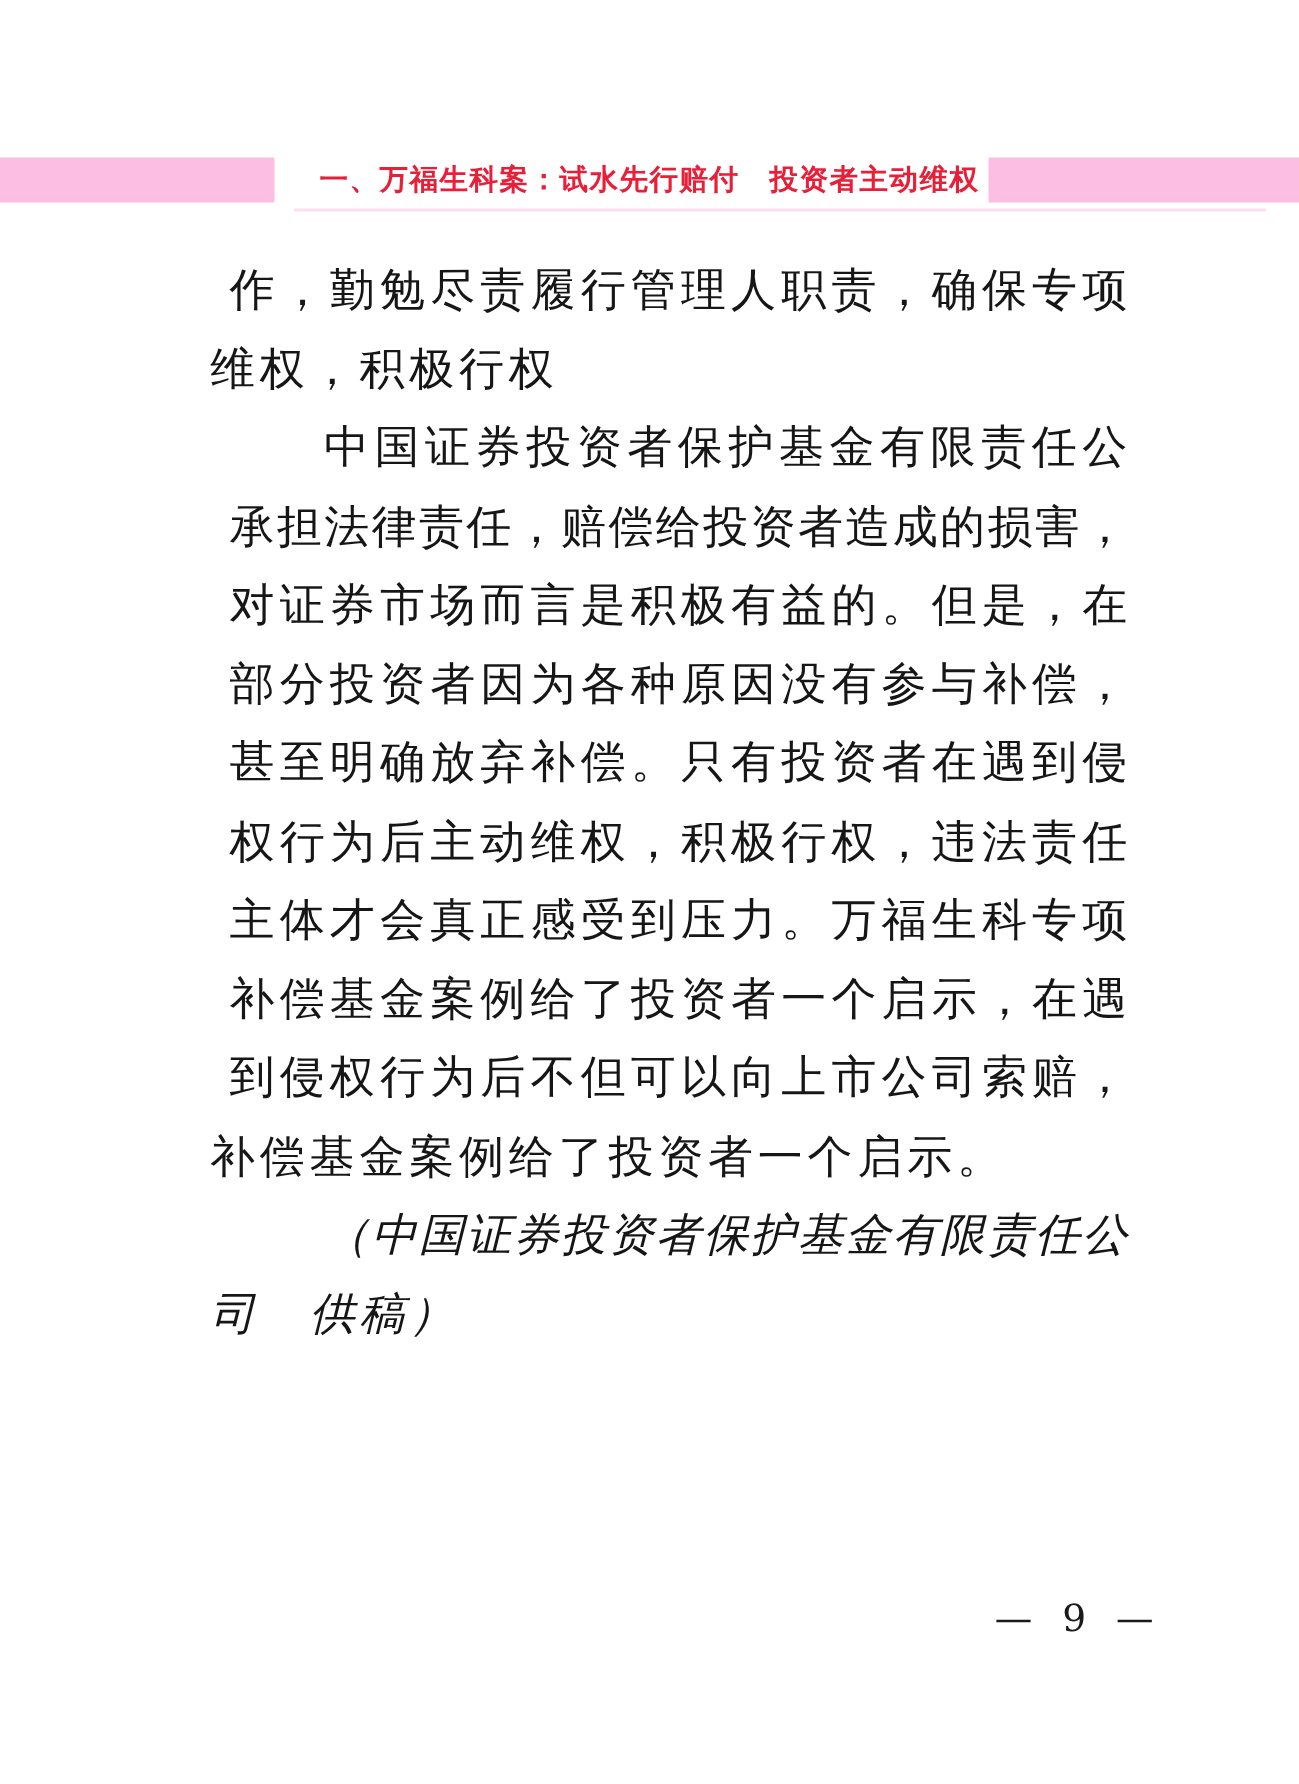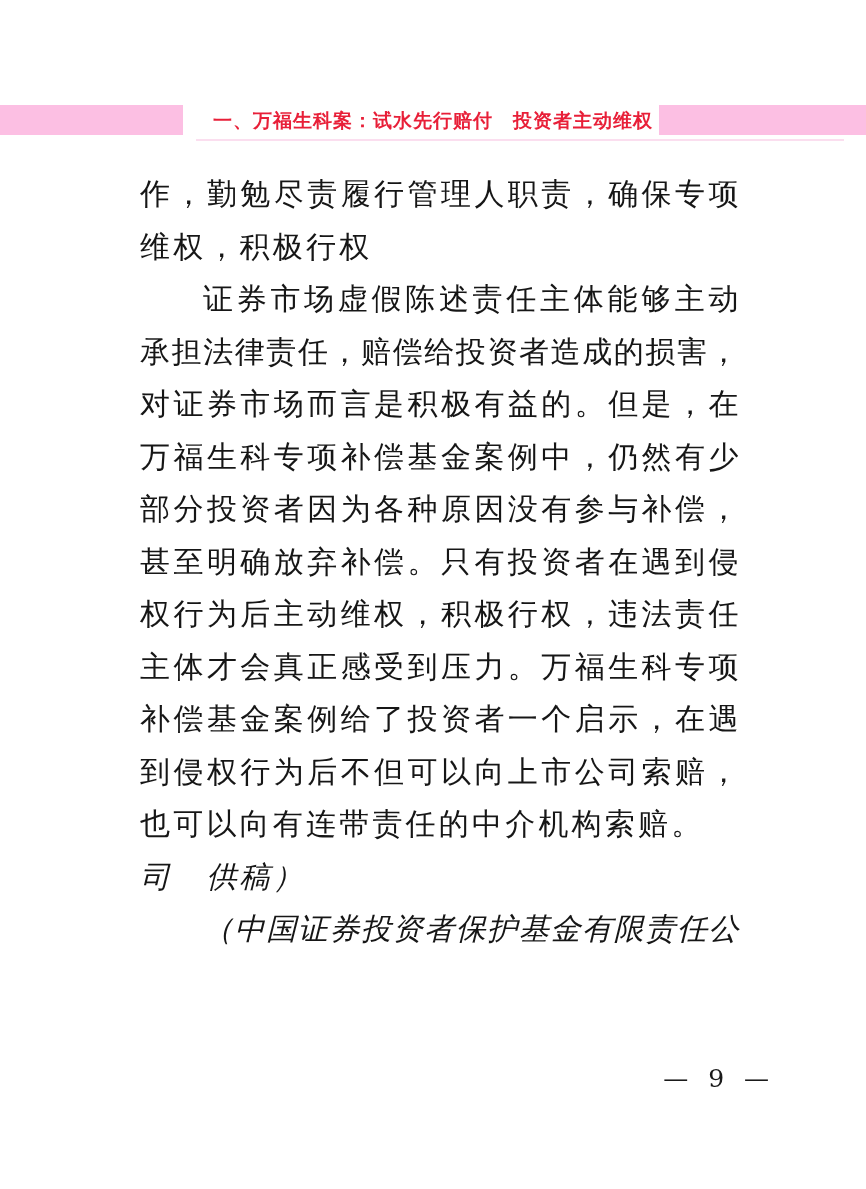--- a/index.html
+++ b/index.html
@@ -53,20 +53,21 @@
     height: 52.5px;
     line-height: 52.5px;
     font-size: 30px;
     letter-spacing: 1.5px;
     white-space: nowrap;
   }
   .line.full {
     text-align: justify;
     text-align-last: justify;
     white-space: normal;
+    margin-left: 13px;
   }
   .line.para-end { letter-spacing: 3.2px; }
   .line.indent { padding-left: 63px; }
   .line.kai { font-style: italic; }
 
   
   .page-number {
     position: absolute;
     top: 1064px;
     right: 96px;
@@ -83,30 +84,29 @@
 <div class="page">
 
   <div class="band band-left"></div>
   <div class="band band-right"></div>
   <div class="chapter-title">一、万福生科案：试水先行赔付　投资者主动维权</div>
   <div class="header-rule"></div>
 
   <div class="body-text">
       <div class="line full">作，勤勉尽责履行管理人职责，确保专项</div>
       <div class="line para-end">维权，积极行权</div>
-      <div class="line full indent">证券市场虚假陈述责任主体能够主动</div>
+      <div class="line full indent">中国证券投资者保护基金有限责任公</div>
       <div class="line full">承担法律责任，赔偿给投资者造成的损害，</div>
       <div class="line full">对证券市场而言是积极有益的。但是，在</div>
-      <div class="line full">万福生科专项补偿基金案例中，仍然有少</div>
       <div class="line full">部分投资者因为各种原因没有参与补偿，</div>
       <div class="line full">甚至明确放弃补偿。只有投资者在遇到侵</div>
       <div class="line full">权行为后主动维权，积极行权，违法责任</div>
       <div class="line full">主体才会真正感受到压力。万福生科专项</div>
       <div class="line full">补偿基金案例给了投资者一个启示，在遇</div>
       <div class="line full">到侵权行为后不但可以向上市公司索赔，</div>
-      <div class="line para-end">也可以向有连带责任的中介机构索赔。</div>
+      <div class="line para-end">补偿基金案例给了投资者一个启示。</div>
+      <div class="line full indent kai">（中国证券投资者保护基金有限责任公</div>
       <div class="line para-end kai">司　供稿）</div>
-      <div class="line full indent kai">（中国证券投资者保护基金有限责任公</div>
     </div>
 
   <div class="page-number">— 9 —</div>
 
 </div>
 
 </body></html>

